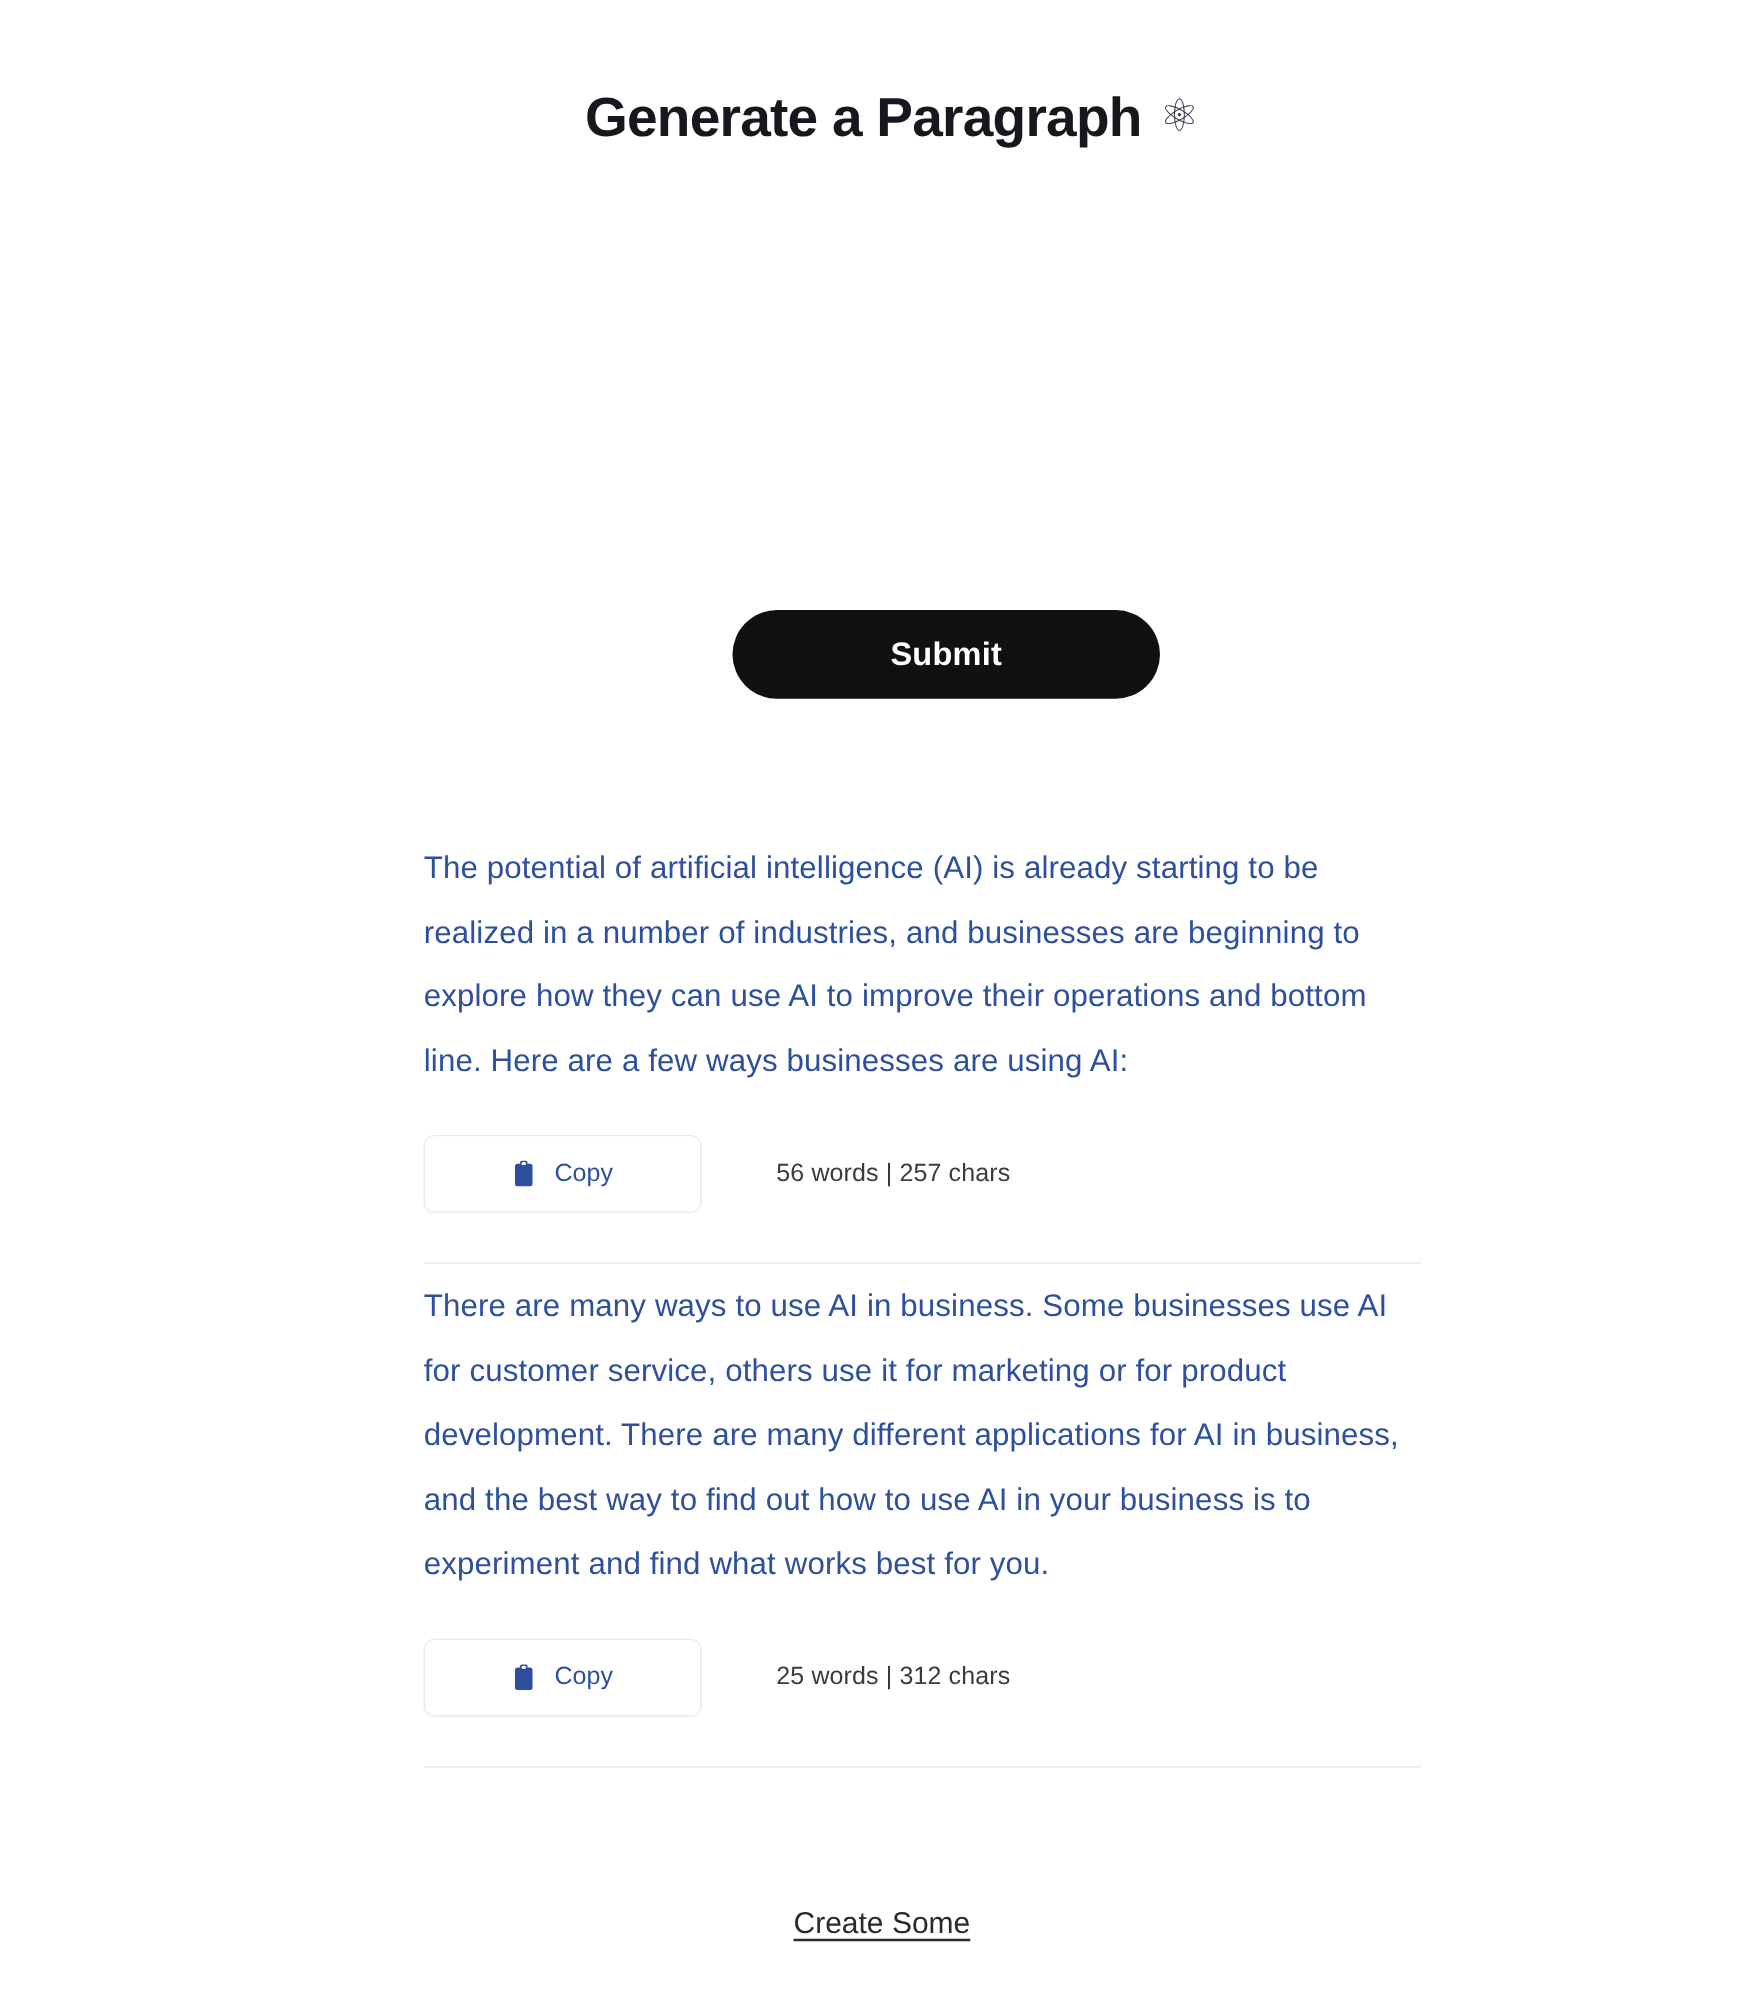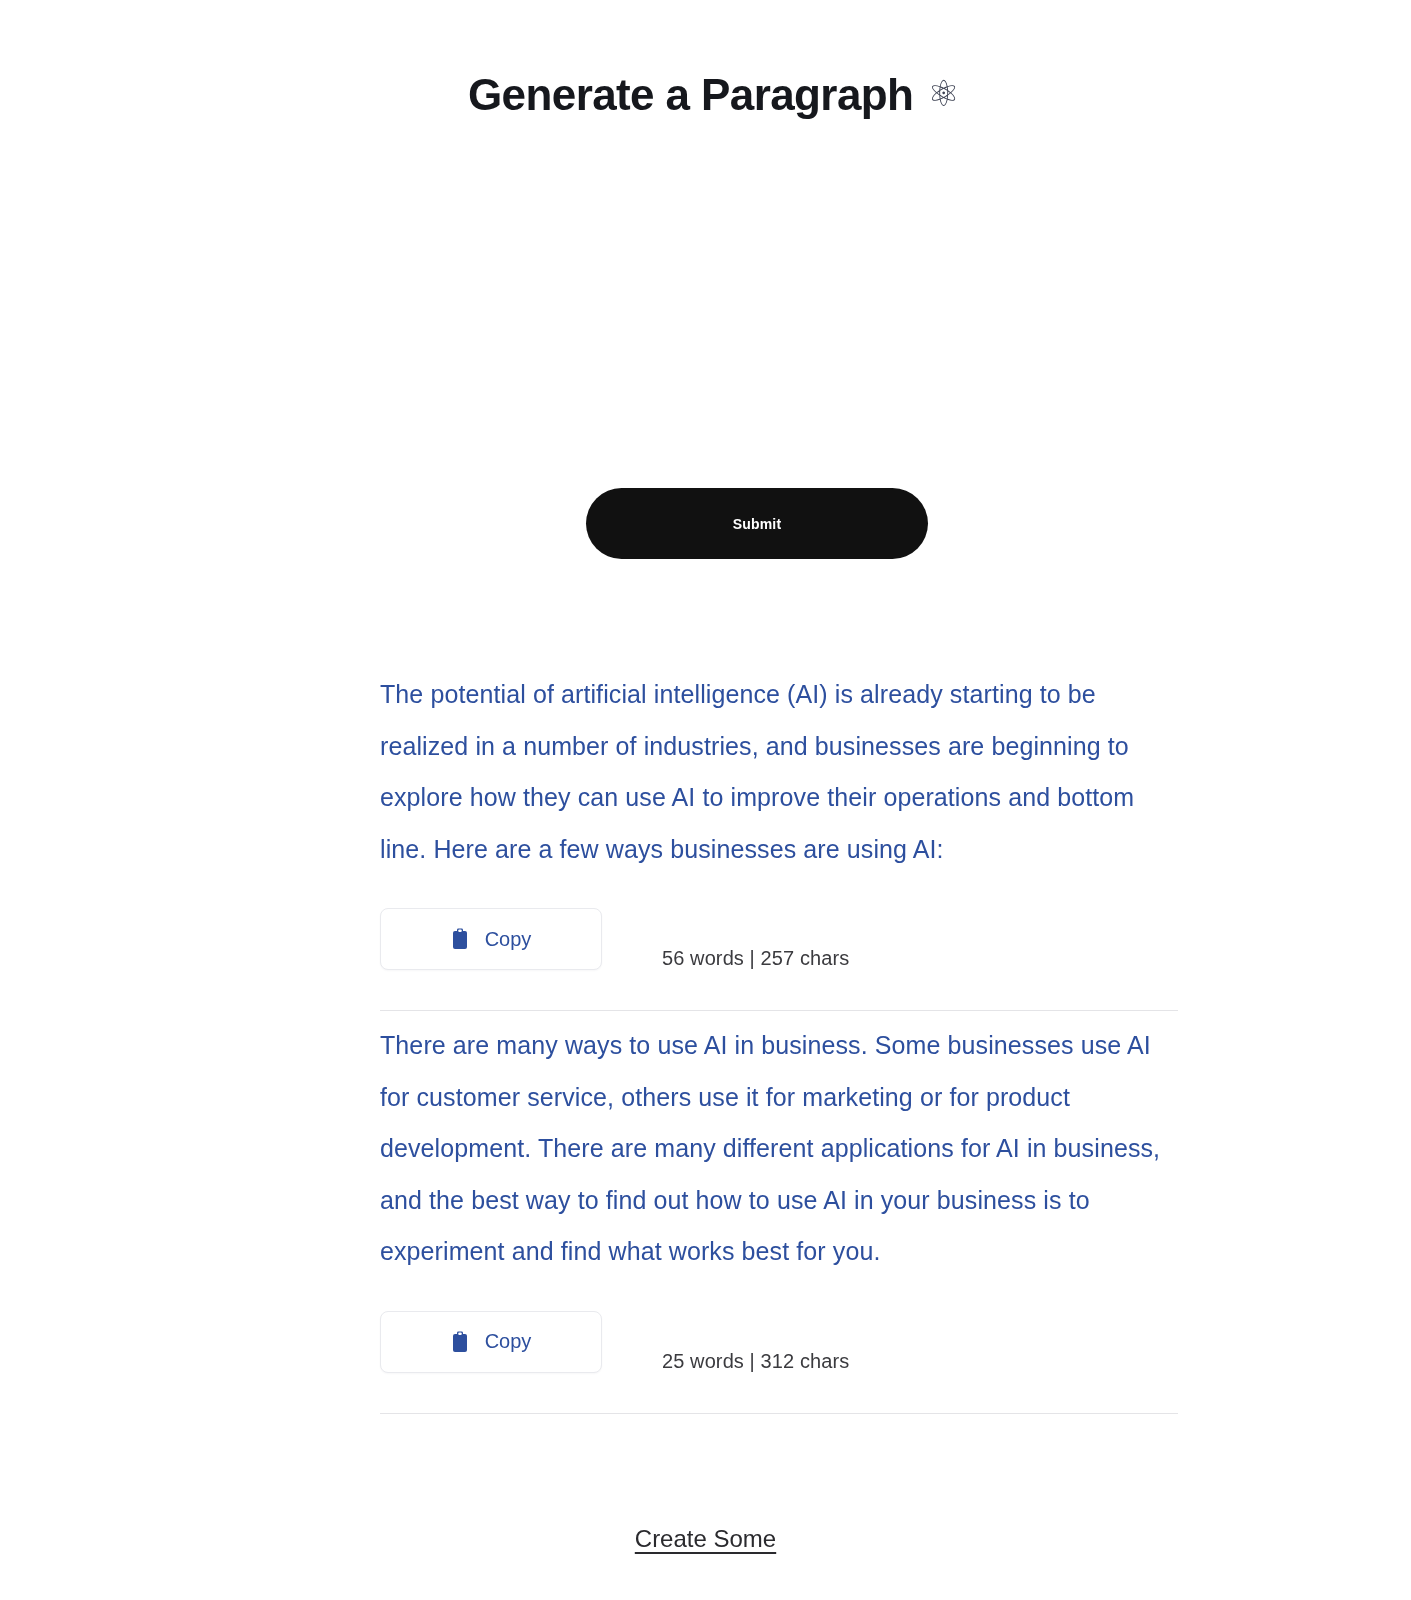--- a/index.html
+++ b/index.html
@@ -82,47 +82,47 @@
     position: absolute;
     top: 488px;
     left: 586px;
     width: 342px;
     height: 71px;
     background: #111111;
     color: #ffffff;
     border: none;
     border-radius: 36px;
     font-family: "Liberation Sans", sans-serif;
-    font-size: 14px;
+    font-size: 26px;
     font-weight: 700;
     letter-spacing: 0.2px;
     cursor: pointer;
   }
 
   
   .results {
     position: absolute;
     top: 660px;
-    left: 380px;
+    left: 339px;
     width: 798px;
   }
   .result-block {
     padding: 0 0 0 0;
   }
   .result-text {
     font-size: 25px;
     line-height: 51.5px;
     color: #2d4f9e;
     letter-spacing: 0.1px;
     margin: 0;
     padding-top: 9px;
   }
   .result-actions {
     display: flex;
-    align-items: flex-end;
+    align-items: center;
     margin-top: 33px;
   }
   .copy-button {
     width: 222px;
     height: 62px;
     background: #ffffff;
     border: 1px solid #e9eaee;
     border-radius: 8px;
     display: flex;
     align-items: center;

